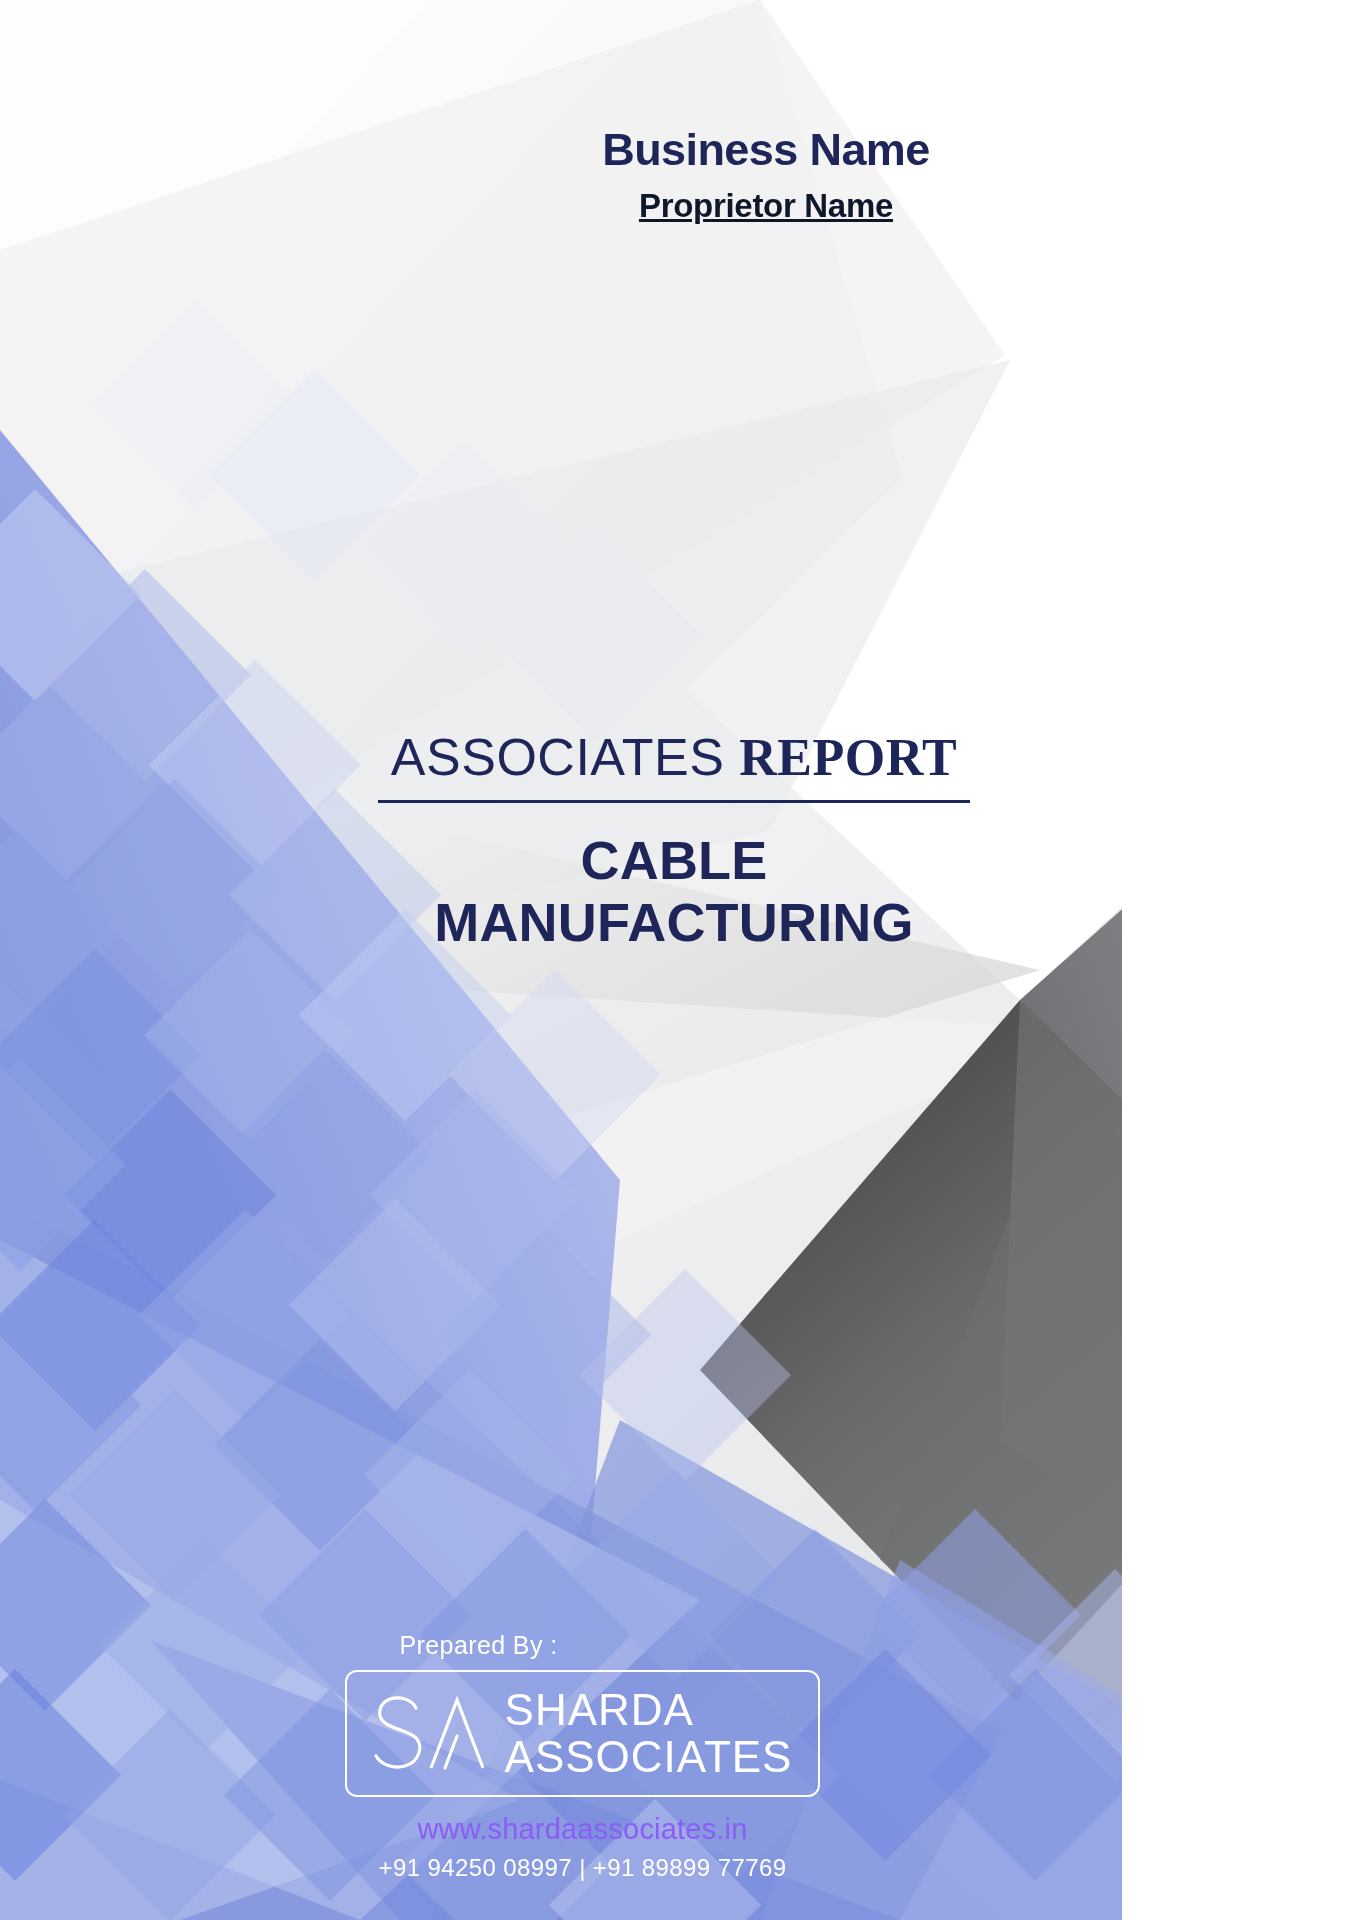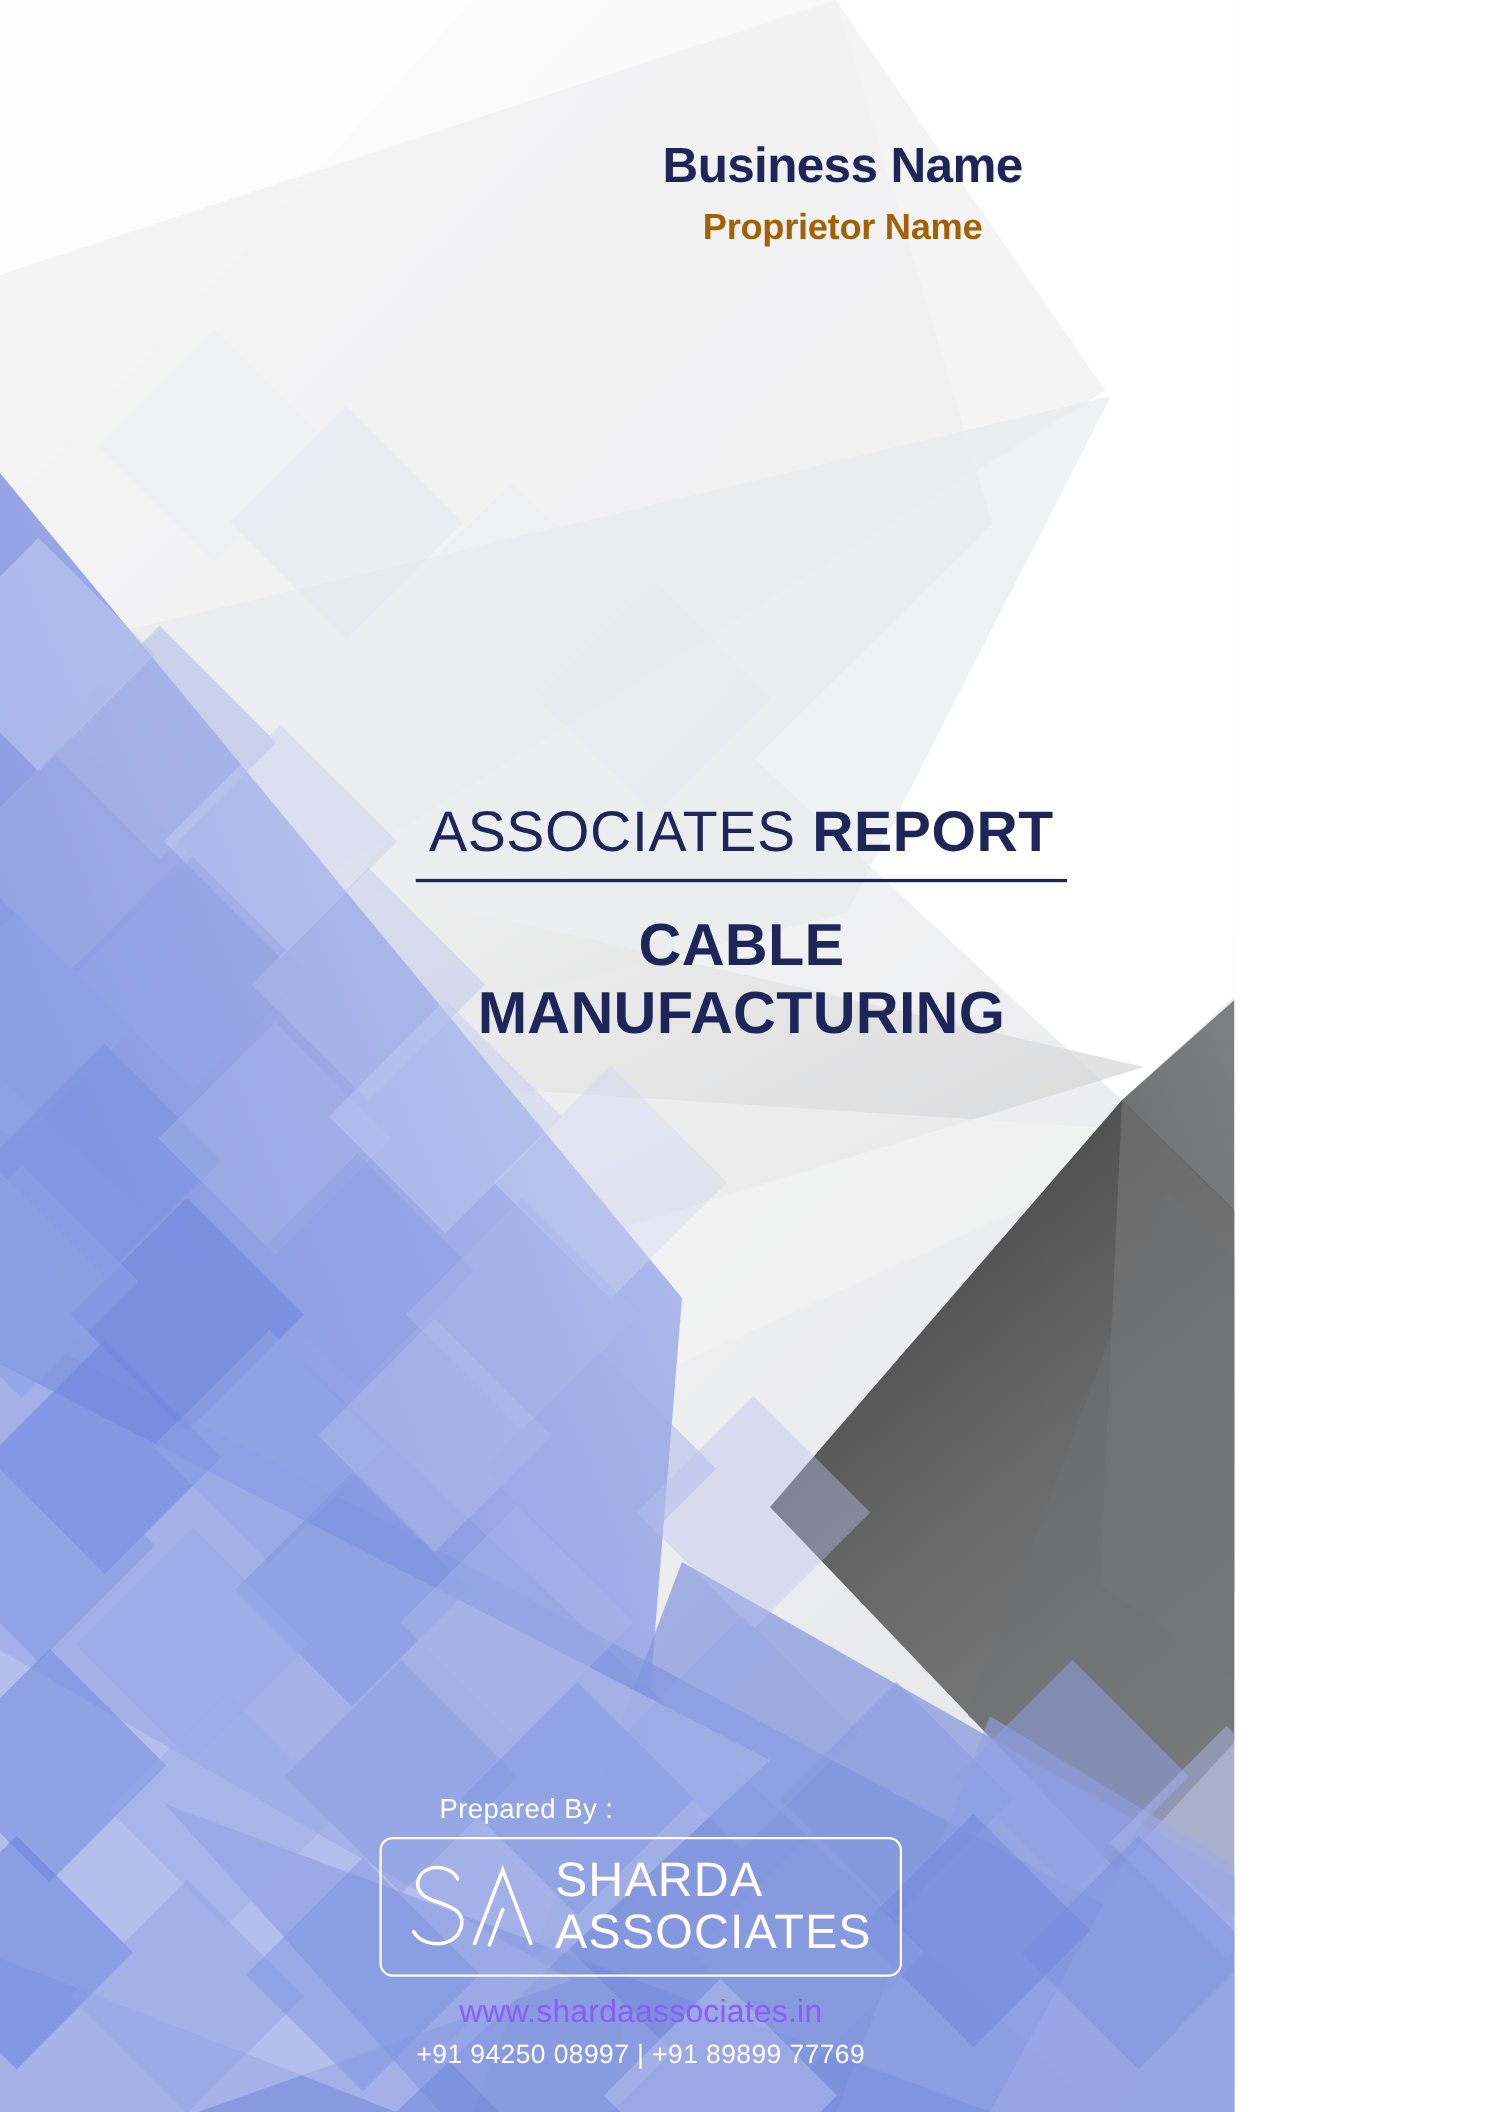--- a/index.html
+++ b/index.html
@@ -63,24 +63,25 @@
     font-size: 45px;
     font-weight: bold;
     color: #1e2558;
     letter-spacing: -0.6px;
     line-height: 1.08;
     margin: 0;
   }
   .prop-name {
     font-size: 33px;
     font-weight: bold;
-    color: #a16207;
+    color: #0f172a;
     letter-spacing: -0.3px;
     line-height: 1.2;
     margin: 11px 0 0 0;
+    text-decoration: underline;
   }
 
   
   .title-block {
     position: absolute;
     top: 730px;
     left: 378px;
     width: 592px;
     z-index: 40;
     text-align: center;
@@ -90,20 +91,21 @@
     color: #1e2558;
     line-height: 1.05;
     white-space: nowrap;
     letter-spacing: 0.5px;
   }
   .report-line .light {
     font-weight: 300;
   }
   .report-line .bold {
     font-weight: bold;
+    font-family: Liberation Serif, serif;
   }
   .rule {
     margin: 14px auto 0 auto;
     width: 100%;
     height: 3px;
     background: #1e2558;
   }
   .subject {
     margin-top: 26px;
     font-size: 54px;

